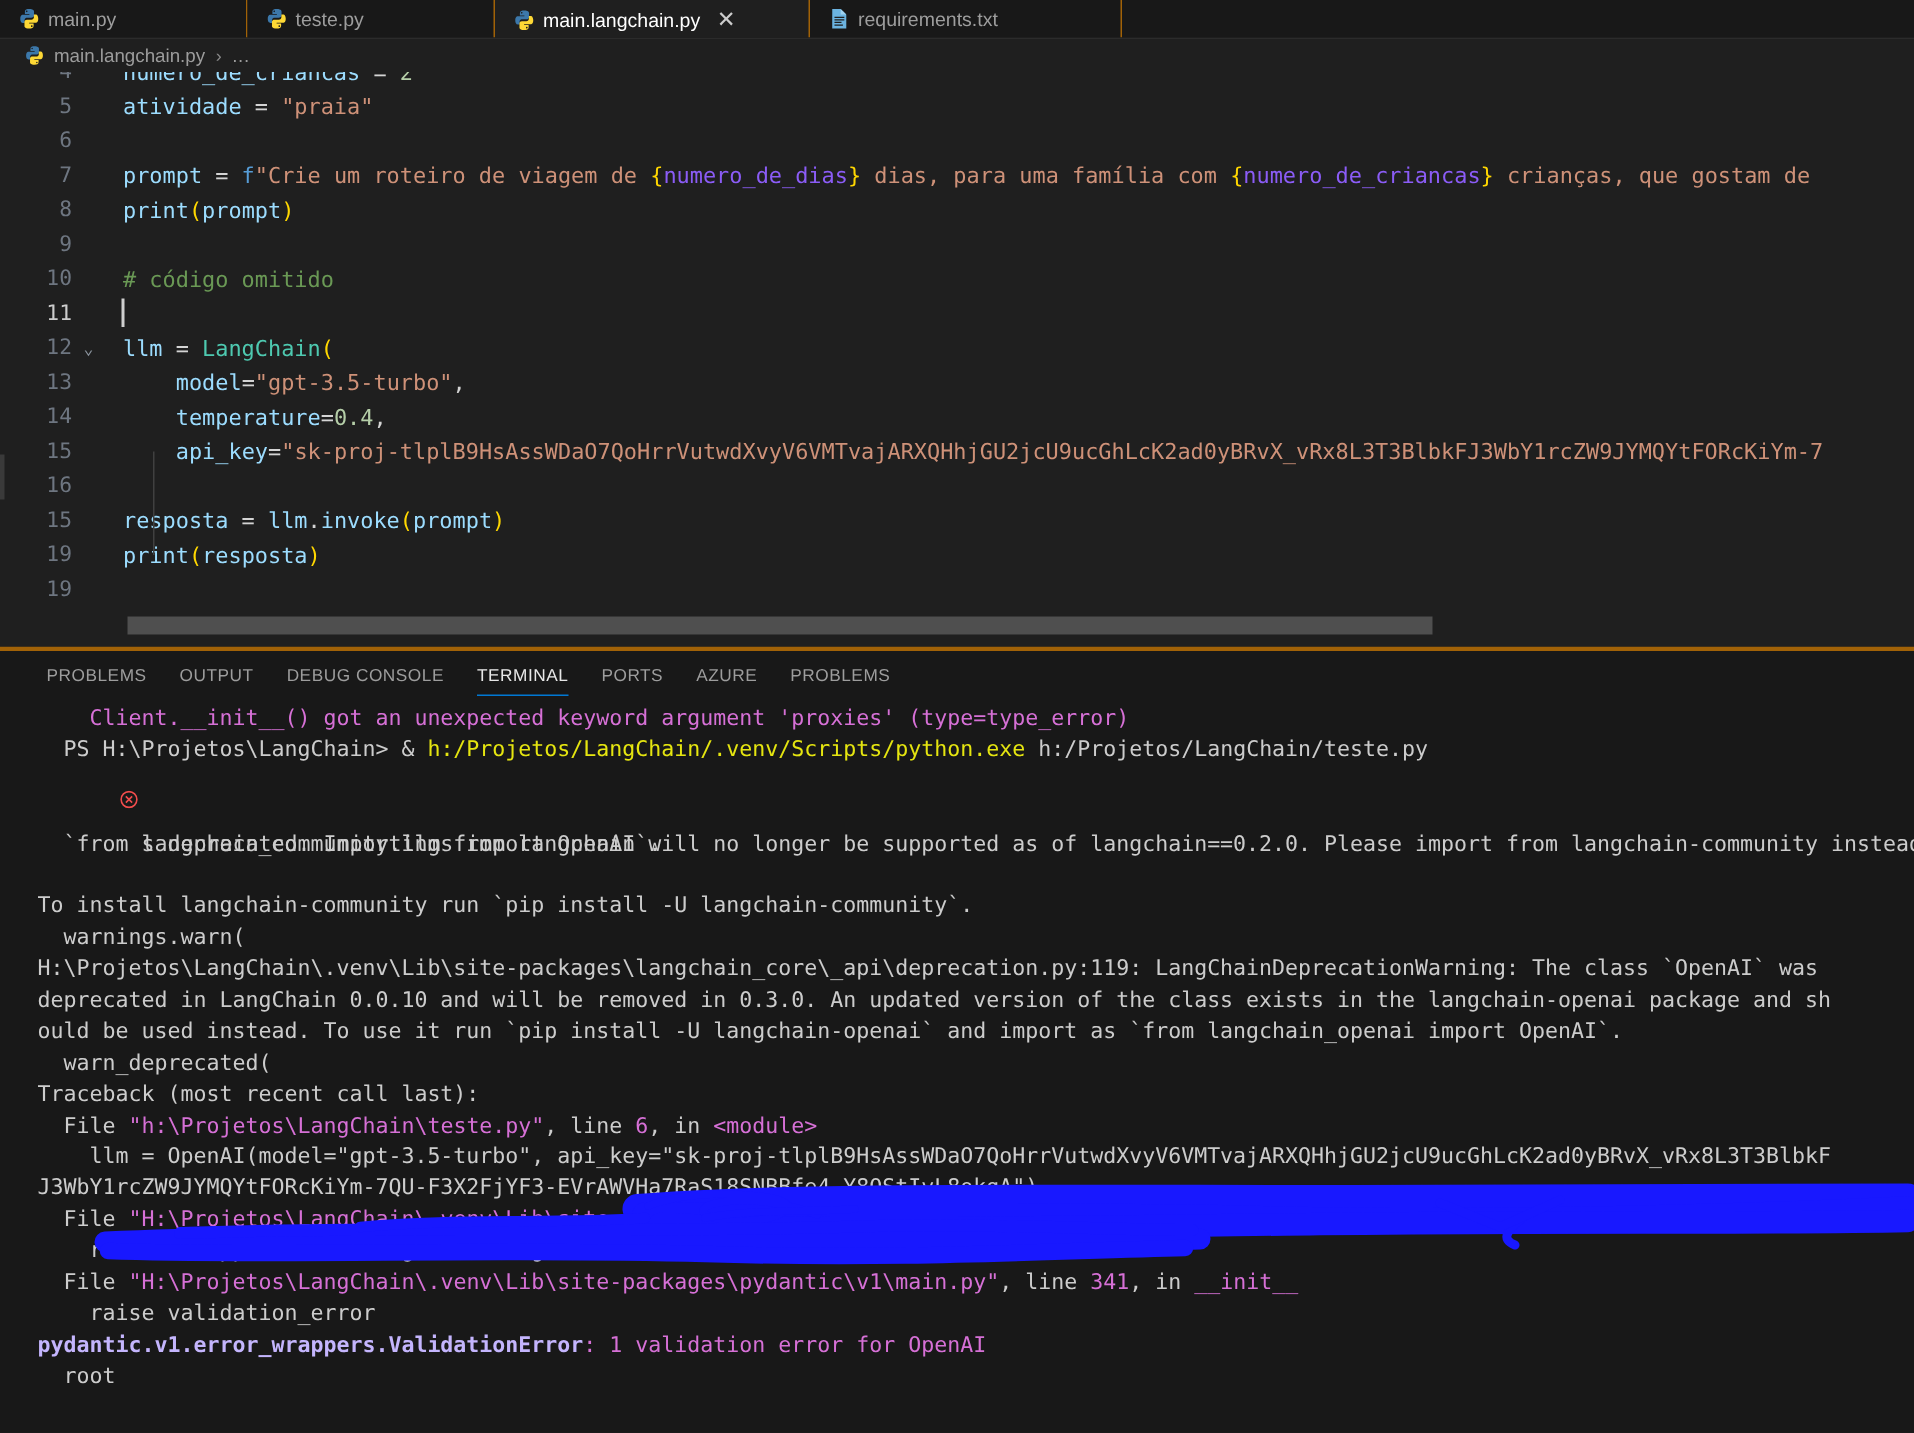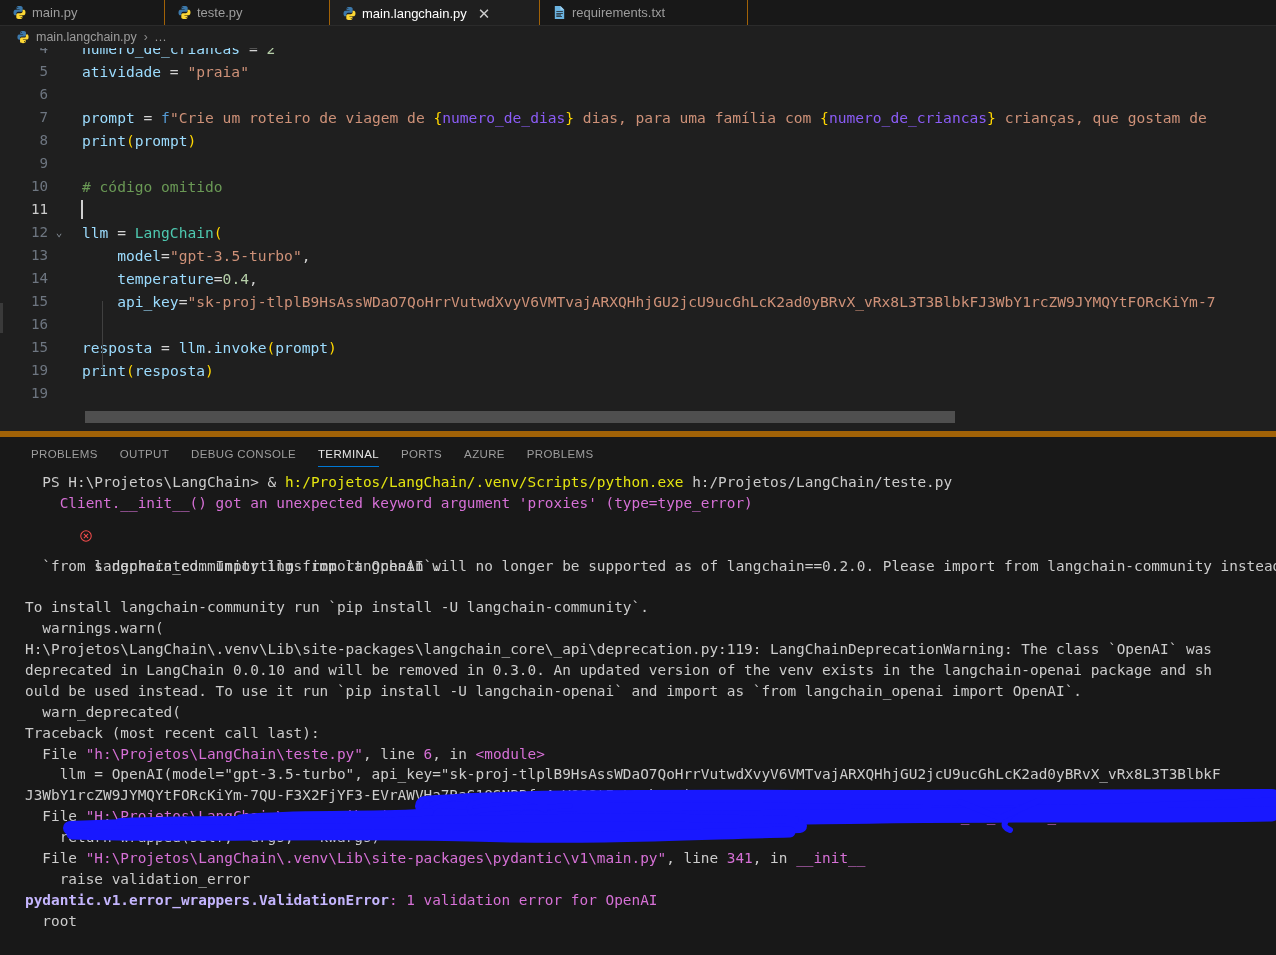--- a/index.html
+++ b/index.html
@@ -179,21 +179,21 @@
     background: #3a3a3a;
   }
 
   
   .panel {
     flex: 1 1 auto;
     background: #181818;
     display: flex;
     flex-direction: column;
     overflow: hidden;
-    border-top: 6px solid #a16207;
+    border-top: 3px solid #a16207;
   }
   .panel-tabs {
     height: 35px;
     display: flex;
     align-items: center;
     gap: 0px;
     padding-left: 20px;
     flex: 0 0 auto;
   }
   .ptab {
@@ -430,38 +430,38 @@
       <div class="ptab">PROBLEMS</div>
       <div class="ptab">OUTPUT</div>
       <div class="ptab">DEBUG CONSOLE</div>
       <div class="ptab active">TERMINAL</div>
       <div class="ptab">PORTS</div>
       <div class="ptab">AZURE</div>
       <div class="ptab">PROBLEMS</div>
     </div>
 
     <div class="terminal">
+      <div class="tline c-mag">    Client.__init__() got an unexpected keyword argument 'proxies' (type=type_error)</div>
       <div class="tline"><span class="c-white">  PS H:\Projetos\LangChain&gt; &amp; </span><span class="c-yellow">h:/Projetos/LangChain/.venv/Scripts/python.exe</span><span class="c-white"> h:/Projetos/LangChain/teste.py</span></div>
-      <div class="tline c-mag">    Client.__init__() got an unexpected keyword argument 'proxies' (type=type_error)</div>
       <div class="tline gutter-icon">
         <span class="term-err-icon">
           <svg width="12" height="12" viewBox="0 0 16 16">
               <circle cx="8" cy="8" r="7" fill="none" stroke="#f14c4c" stroke-width="1.4"></circle>
               <path d="M5.2 5.2l5.6 5.6M10.8 5.2l-5.6 5.6" stroke="#f14c4c" stroke-width="1.4"></path>
             </svg>
         </span>
         <span class="c-white">s deprecated. Importing from langchain will no longer be supported as of langchain==0.2.0. Please import from langchain-community instead:</span>
       </div>
       <div class="tline c-white"></div>
       <div class="tline c-white">  `from langchain_community.llms import OpenAI`.</div>
       <div class="tline c-white"></div>
       <div class="tline c-white">To install langchain-community run `pip install -U langchain-community`.</div>
       <div class="tline c-white">  warnings.warn(</div>
       <div class="tline c-white">H:\Projetos\LangChain\.venv\Lib\site-packages\langchain_core\_api\deprecation.py:119: LangChainDeprecationWarning: The class `OpenAI` was</div>
-      <div class="tline c-white">deprecated in LangChain 0.0.10 and will be removed in 0.3.0. An updated version of the venv exists in the langchain-openai package and sh</div>
+      <div class="tline c-white">deprecated in LangChain 0.0.10 and will be removed in 0.3.0. An updated version of the class exists in the langchain-openai package and sh</div>
       <div class="tline c-white">ould be used instead. To use it run `pip install -U langchain-openai` and import as `from langchain_openai import OpenAI`.</div>
       <div class="tline c-white">  warn_deprecated(</div>
       <div class="tline c-white">Traceback (most recent call last):</div>
       <div class="tline"><span class="c-white">  File </span><span class="c-mag">"h:\Projetos\LangChain\teste.py"</span><span class="c-white">, line </span><span class="c-mag">6</span><span class="c-white">, in </span><span class="c-mag">&lt;module&gt;</span></div>
       <div class="tline c-white">    llm = OpenAI(model="gpt-3.5-turbo", api_key="sk-proj-tlplB9HsAssWDaO7QoHrrVutwdXvyV6VMTvajARXQHhjGU2jcU9ucGhLcK2ad0yBRvX_vRx8L3T3BlbkF</div>
       <div class="tline c-white">J3WbY1rcZW9JYMQYtFORcKiYm-7QU-F3X2FjYF3-EVrAWVHa7RaS18SNBBfe4-Y8OStIvL8okgA")</div>
       <div class="tline"><span class="c-white">  File </span><span class="c-mag">"H:\Projetos\LangChain\.venv\Lib\site-packages\langchain_core\_api\deprecation.py"</span><span class="c-white">, line </span><span class="c-mag">183</span><span class="c-white">, in </span><span class="c-mag">warn_if_direct_instance</span></div>
       <div class="tline c-white">    return wrapped(self, *args, **kwargs)</div>
       <div class="tline"><span class="c-white">  File </span><span class="c-mag">"H:\Projetos\LangChain\.venv\Lib\site-packages\pydantic\v1\main.py"</span><span class="c-white">, line </span><span class="c-mag">341</span><span class="c-white">, in </span><span class="c-mag">__init__</span></div>
       <div class="tline c-white">    raise validation_error</div>

